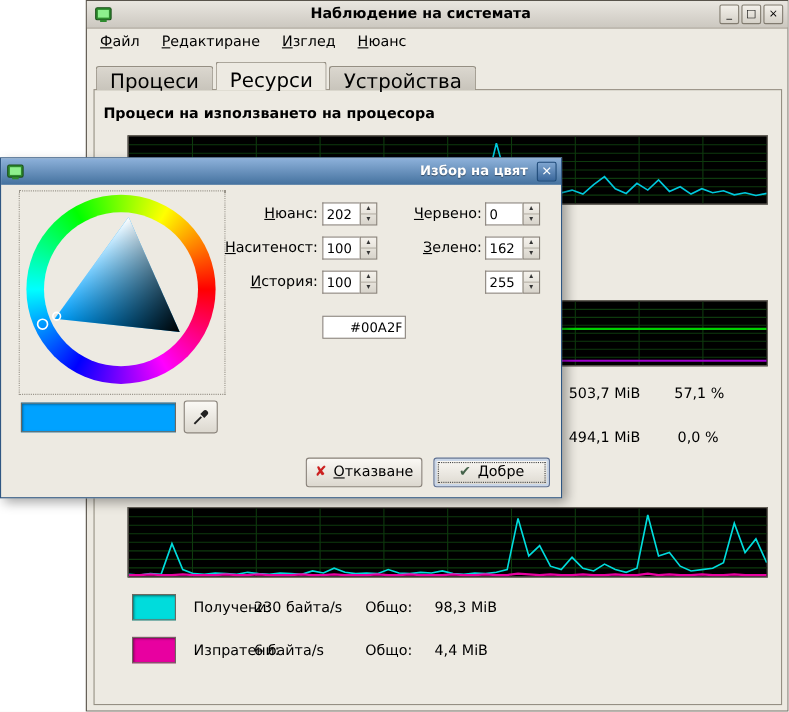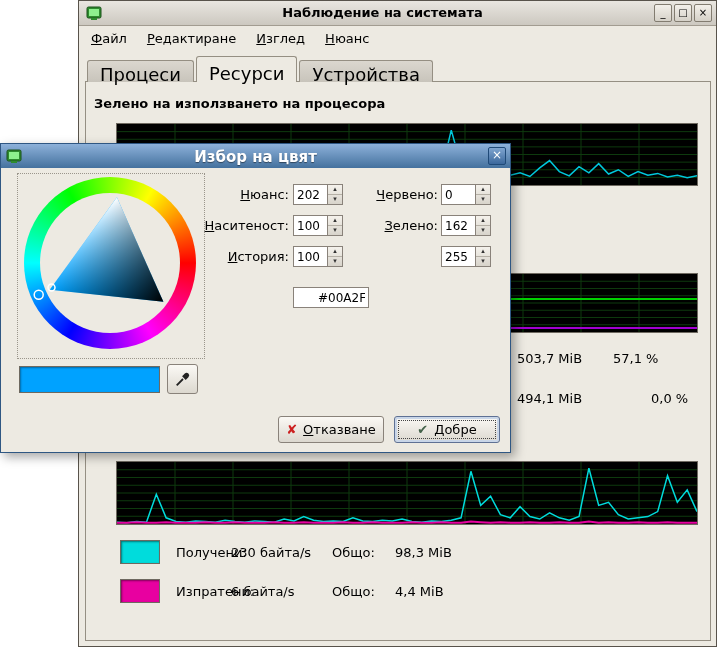--- a/index.html
+++ b/index.html
@@ -20,21 +20,21 @@
   .tab.active{height:26px;padding-top:6px;background:#edeae2;text-align:right;}
   .panel{position:absolute;left:6px;top:80px;width:626px;height:560px;border:1px solid #958f83;background:#edeae2;box-sizing:border-box;z-index:0;}
   .section-title{position:absolute;font-weight:bold;font-size:13px;z-index:1;}
   .chart{position:absolute;background:#000;border:1px solid #6e6960;box-sizing:border-box;z-index:1;}
   .stat{position:absolute;font-size:13px;z-index:1;white-space:nowrap;}
   .swatch{position:absolute;width:40px;height:24px;border:1px solid #6e6960;box-shadow:inset 1px 1px 2px rgba(0,0,0,.45);z-index:1;box-sizing:border-box;}
 
   
   .dialog{position:absolute;left:0;top:143px;width:511px;height:310px;background:#edeae2;border:1px solid #2f5783;box-shadow:4px 4px 10px rgba(0,0,0,.35);box-sizing:border-box;z-index:10;}
   .dlg-titlebar{position:absolute;left:0;top:0;right:0;height:24px;background:linear-gradient(#8db1da,#44719e);}
-  .dlg-title{position:absolute;left:30px;right:30px;top:4px;text-align:center;font-weight:bold;font-size:15px;color:#fff;text-shadow:0 1px 1px rgba(0,0,0,.45);white-space:nowrap;}
+  .dlg-title{position:absolute;left:30px;right:30px;top:4px;text-align:right;font-weight:bold;font-size:12px;color:#fff;text-shadow:0 1px 1px rgba(0,0,0,.45);white-space:nowrap;}
   .dlg-close{position:absolute;right:4px;top:3px;width:18px;height:18px;background:linear-gradient(#7fa5d0,#3b689c);border:1px solid #1f4a78;border-radius:2px;color:#fff;font-size:12px;line-height:15px;text-align:center;box-sizing:border-box;}
   .focus-frame{position:absolute;left:16px;top:29px;width:186px;height:184px;border:1px dotted #9a958b;}
   .wheel{position:absolute;left:23px;top:33px;width:172px;height:172px;border-radius:50%;
          background:conic-gradient(from 0deg,#80ff00,#ffff00 8.3%,#ff0000 25%,#ff00ff 41.7%,#0000ff 58.3%,#00ffff 75%,#00ff00 91.7%,#80ff00);}
   .wheel-hole{position:absolute;left:39px;top:49px;width:140px;height:140px;border-radius:50%;background:#edeae2;}
   .tri-svg{position:absolute;left:23px;top:33px;}
   .preview{position:absolute;left:18px;top:222px;width:141px;height:27px;border:1px solid #6e6960;box-shadow:inset 1px 1px 2px rgba(0,0,0,.35);box-sizing:border-box;}
   .tool-btn{position:absolute;left:166px;top:220px;width:31px;height:30px;background:linear-gradient(#fbf9f5,#dcd8cf);border:1px solid #89827a;border-radius:3px;box-sizing:border-box;display:flex;align-items:center;justify-content:center;}
   .flabel{position:absolute;text-align:right;font-size:13px;line-height:21px;white-space:nowrap;}
   .flabel::first-letter{text-decoration:underline;}
@@ -80,21 +80,21 @@
     </div>
 
     <div class="tabs">
       <div class="tab">Процеси</div>
       <div class="tab active">Ресурси</div>
       <div class="tab">Устройства</div>
     </div>
 
     <div class="panel"></div>
 
-    <div class="section-title" style="left:15px;top:95px">Зелено на използването на процесора</div>
+    <div class="section-title" style="left:15px;top:95px">Процеси на използването на процесора</div>
 
     <div class="chart" style="left:37px;top:122px;width:582px;height:63px">
         <svg viewBox="0 0 100 100" preserveAspectRatio="none" style="width: 100%; height: 100%; display: block;">
           <line x1="0" y1="12.5" x2="100" y2="12.5" stroke="#0e3a0e" stroke-width="1" vector-effect="non-scaling-stroke"></line>
           <line x1="0" y1="25" x2="100" y2="25" stroke="#0e3a0e" stroke-width="1" vector-effect="non-scaling-stroke"></line>
           <line x1="0" y1="37.5" x2="100" y2="37.5" stroke="#0e3a0e" stroke-width="1" vector-effect="non-scaling-stroke"></line>
           <line x1="0" y1="50" x2="100" y2="50" stroke="#0e3a0e" stroke-width="1" vector-effect="non-scaling-stroke"></line>
           <line x1="0" y1="62.5" x2="100" y2="62.5" stroke="#0e3a0e" stroke-width="1" vector-effect="non-scaling-stroke"></line>
           <line x1="0" y1="75" x2="100" y2="75" stroke="#0e3a0e" stroke-width="1" vector-effect="non-scaling-stroke"></line>
           <line x1="0" y1="87.5" x2="100" y2="87.5" stroke="#0e3a0e" stroke-width="1" vector-effect="non-scaling-stroke"></line>
@@ -130,21 +130,21 @@
           <line x1="80" y1="0" x2="80" y2="100" stroke="#0e3a0e" stroke-width="1" vector-effect="non-scaling-stroke"></line>
           <line x1="90" y1="0" x2="90" y2="100" stroke="#0e3a0e" stroke-width="1" vector-effect="non-scaling-stroke"></line>
           <polyline points="0.00,43.00 100.00,43.00" fill="none" stroke="#00d000" stroke-width="2" vector-effect="non-scaling-stroke"></polyline>
           <polyline points="0.00,93.00 100.00,93.00" fill="none" stroke="#a000d0" stroke-width="2" vector-effect="non-scaling-stroke"></polyline>
         </svg>
       </div>
 
     <span class="stat" style="left:438px;top:350px">503,7 MiB</span>
     <span class="stat" style="left:534px;top:350px">57,1 %</span>
     <span class="stat" style="left:438px;top:390px">494,1 MiB</span>
-    <span class="stat" style="left:572px;top:390px">0,0 %</span>
+    <span class="stat" style="left:537px;top:390px">0,0 %</span>
 
     <div class="chart" style="left:37px;top:460px;width:582px;height:64px">
         <svg viewBox="0 0 100 100" preserveAspectRatio="none" style="width: 100%; height: 100%; display: block;">
           <line x1="0" y1="12.5" x2="100" y2="12.5" stroke="#0e3a0e" stroke-width="1" vector-effect="non-scaling-stroke"></line>
           <line x1="0" y1="25" x2="100" y2="25" stroke="#0e3a0e" stroke-width="1" vector-effect="non-scaling-stroke"></line>
           <line x1="0" y1="37.5" x2="100" y2="37.5" stroke="#0e3a0e" stroke-width="1" vector-effect="non-scaling-stroke"></line>
           <line x1="0" y1="50" x2="100" y2="50" stroke="#0e3a0e" stroke-width="1" vector-effect="non-scaling-stroke"></line>
           <line x1="0" y1="62.5" x2="100" y2="62.5" stroke="#0e3a0e" stroke-width="1" vector-effect="non-scaling-stroke"></line>
           <line x1="0" y1="75" x2="100" y2="75" stroke="#0e3a0e" stroke-width="1" vector-effect="non-scaling-stroke"></line>
           <line x1="0" y1="87.5" x2="100" y2="87.5" stroke="#0e3a0e" stroke-width="1" vector-effect="non-scaling-stroke"></line>

